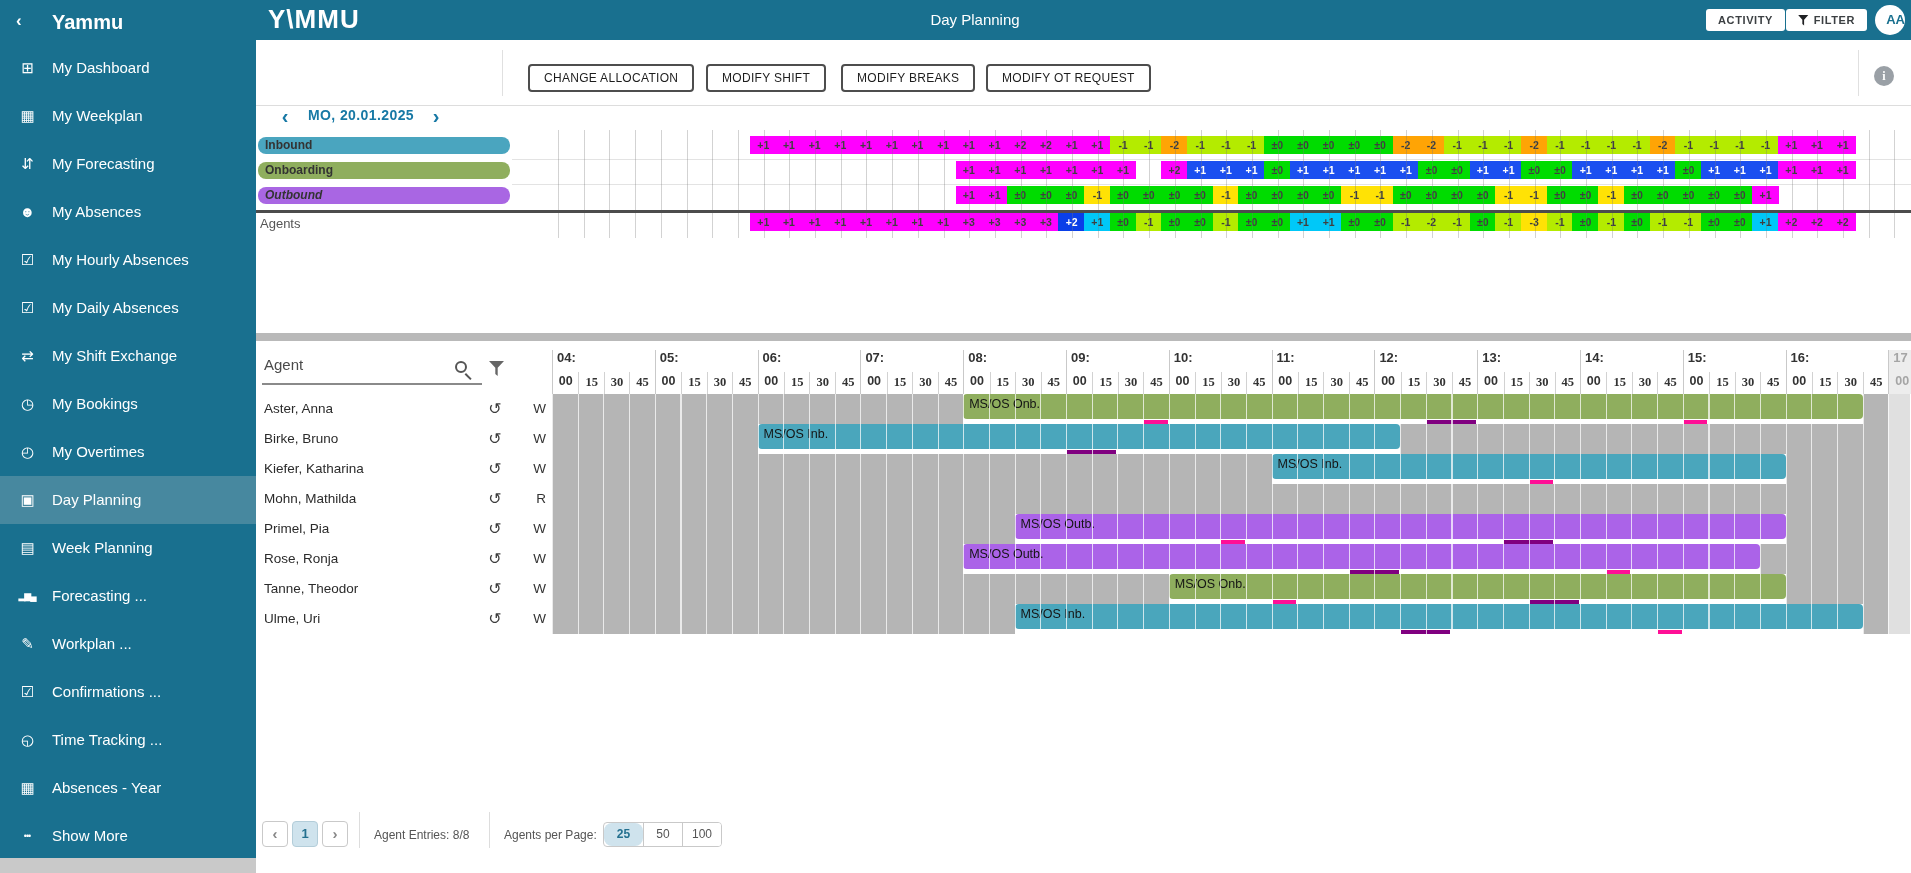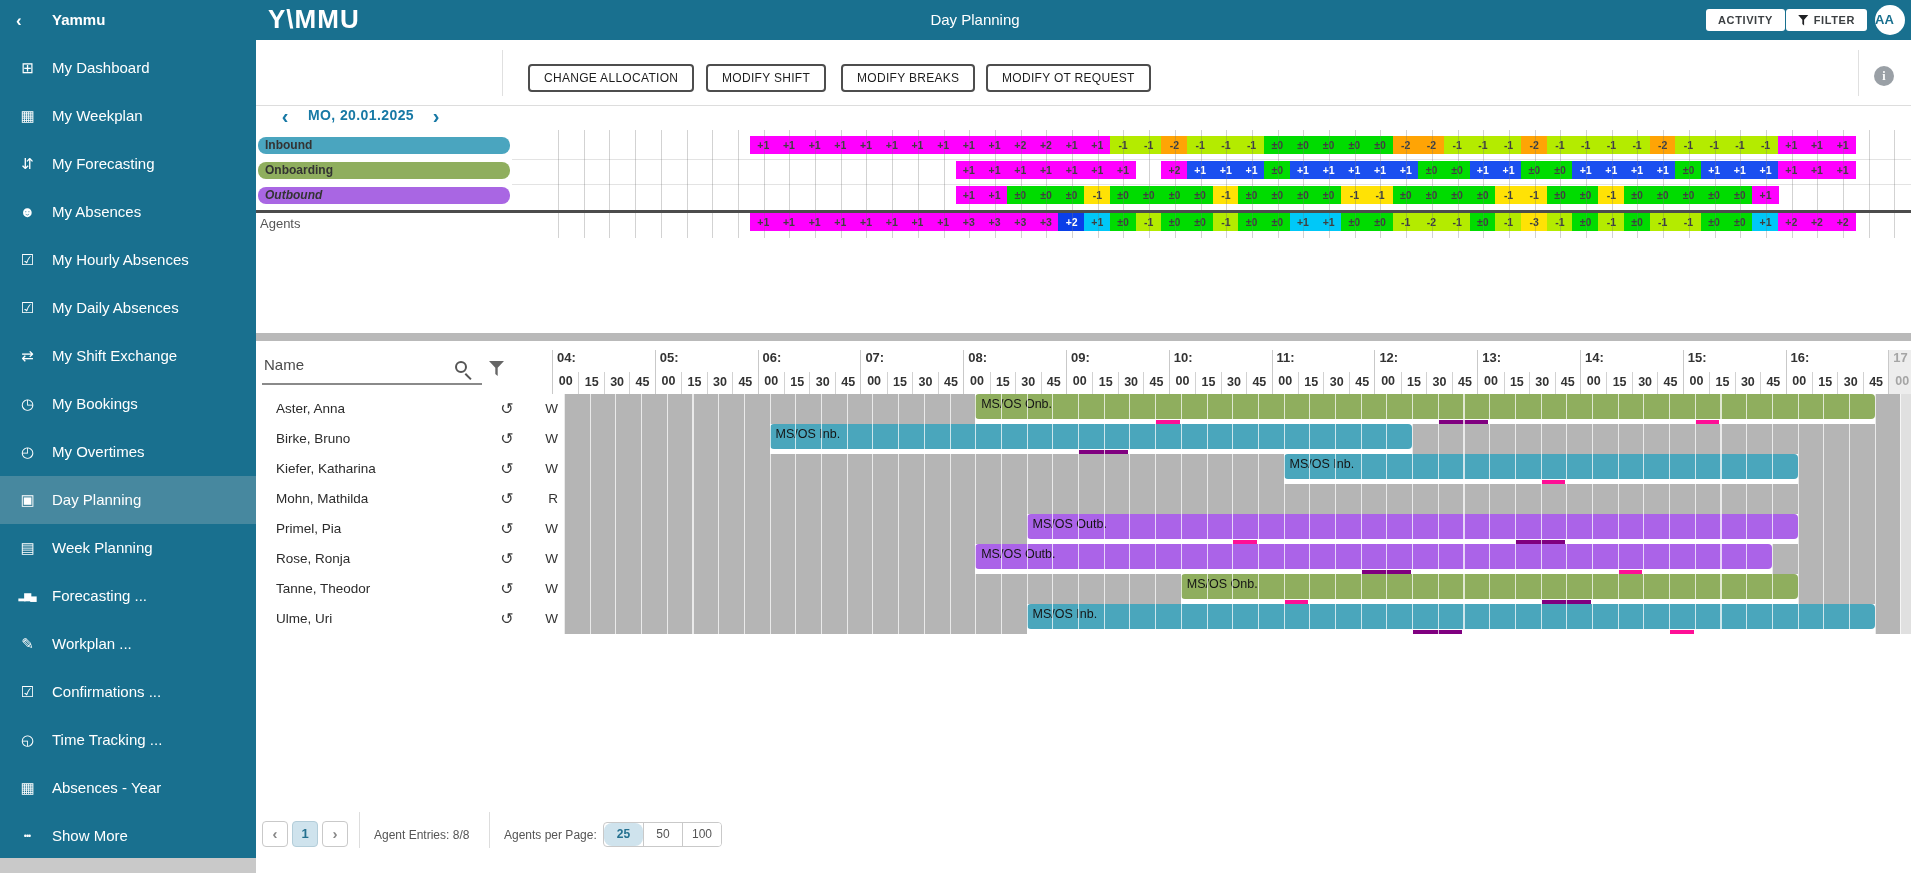--- a/index.html
+++ b/index.html
@@ -5,39 +5,39 @@
   * { box-sizing: border-box; margin: 0; padding: 0; }
   html,body { width:1911px; height:873px; overflow:hidden; background:#fff;
               font-family:"Liberation Sans", sans-serif; }
   .app { position:relative; width:1911px; height:873px; background:#fff; }
 
   
   .sidebar { position:absolute; left:0; top:0; width:256px; height:858px; background:#19708f; z-index:20; }
   .sidebar-bottom { position:absolute; left:0; top:858px; width:256px; height:15px; background:#c9c9c9; }
   .side-head { position:relative; height:44px; color:#fff; }
   .side-head .chev { position:absolute; left:16px; top:11px; font-size:17px; font-weight:bold; color:#fff; }
-  .side-head .side-title { position:absolute; left:52px; top:11px; font-size:15px; font-weight:700; color:#fff; }
+  .side-head .side-title { position:absolute; left:52px; top:11px; font-size:20px; font-weight:700; color:#fff; }
   .side-item { position:relative; height:48px; color:#fff; cursor:pointer; }
   .side-item.selected { background:#47889f; }
   .side-item .ic { position:absolute; left:14px; top:0; width:26px; height:48px; line-height:48px;
                    text-align:center; font-size:15px; color:#fff; letter-spacing:-1px; }
   .side-item .lb { position:absolute; left:52px; top:0; line-height:48px; font-size:15px; }
 
   
   .topbar { position:absolute; left:256px; top:0; width:1655px; height:40px; background:#19708f; z-index:15; }
   .logo { position:absolute; left:12px; top:4px; font-size:26px; font-weight:800; color:#fff; letter-spacing:1px; }
   .page-title { position:absolute; left:634px; top:11px; width:170px; text-align:center; color:#fff; font-size:15px; font-weight:500; }
   .pill-btn { position:absolute; top:9px; height:22px; background:#fff; border:none; border-radius:3px;
               font-size:11px; font-weight:700; color:#3c4043; letter-spacing:.6px; padding:0 12px;
               display:flex; align-items:center; gap:5px; cursor:pointer; font-family:"Liberation Sans",sans-serif; }
   .btn-activity { right:126px; }
   .btn-filter   { right:44px; }
   .funnel-sm { width:11px; height:11px; background:#202124; clip-path:polygon(0 0,100% 0,58% 48%,58% 100%,42% 86%,42% 48%); }
   .avatar { position:absolute; right:6px; top:5px; width:30px; height:30px; border-radius:50%;
-            background:#fff; color:#19708f; font-size:13px; font-weight:700; text-align:left; line-height:30px; cursor:pointer; }
+            background:#fff; color:#19708f; font-size:13px; font-weight:700; text-align:right; line-height:30px; cursor:pointer; }
 
   
   .toolbar { position:absolute; left:256px; top:40px; width:1655px; height:66px; background:#fff; border-bottom:1px solid #ddd; z-index:10; }
   .tb-chev { position:absolute; top:62px; width:24px; height:28px; font-size:20px; font-weight:bold;
              color:#1879a5; text-align:center; line-height:26px; cursor:pointer; background:none; border:none; }
   .chev-prev { left:17px; } .chev-next { left:168px; }
   .tb-date { position:absolute; left:42px; top:67px; width:126px; text-align:center; color:#1879a5;
              font-size:14px; font-weight:600; letter-spacing:.4px; }
   .tb-sep { position:absolute; top:10px; width:1px; height:46px; background:#e0e0e0; }
   .tb-btn { position:absolute; top:24px; height:28px; background:#fff; border:2px solid #4d4d4d; border-radius:4px;
@@ -70,26 +70,26 @@
   .mag { position:absolute; left:455px; top:361px; width:12px; height:12px; border:2px solid #555; border-radius:50%; cursor:pointer; }
   .mag::after { content:''; position:absolute; left:9px; top:10px; width:8px; height:2px; background:#555;
                 transform:rotate(45deg); transform-origin:0 0; }
   .funnel-lg { position:absolute; left:489px; top:361px; width:15px; height:15px; background:#666; cursor:pointer;
                clip-path:polygon(0 0,100% 0,58% 45%,58% 100%,42% 86%,42% 45%); }
   .timeline { position:absolute; left:552px; top:350px; height:44px; display:flex; z-index:2; }
   .hour-col { width:102.8px; border-left:1px solid #c9c9c9; }
   .hour-lab { height:20px; font-size:13px; font-weight:700; color:#333; padding-left:4px; }
   .min-row { display:flex; height:24px; }
   .min-cell { width:25.7px; text-align:center; font-size:12.5px; font-weight:700; color:#333; line-height:22px; }
-  .min-cell + .min-cell { border-left:1px solid #d2d2d2; height:22px; margin-top:2px; line-height:20px; }
+  .min-cell + .min-cell { border-left:1px solid #d2d2d2; height:22px; margin-top:2px; line-height:20px;font-family:Liberation Serif, serif; }
   .trail-col { width:23px; background:#ededed; border-left:1px solid #c9c9c9; }
   .trail-col .hour-lab, .trail-col .min-cell { color:#a5a5a5; }
 
   
-  .rows { position:absolute; left:256px; top:394px; width:1655px;padding-left:12px; }
+  .rows { position:absolute; left:256px; top:394px; width:1655px; }
   .agent-row { position:relative; height:30px; border-bottom:3px solid #fff; background:#fff; }
   .a-name { position:absolute; left:8px; top:0; line-height:30px; font-size:13.5px; color:#2b2b2b; z-index:6; }
   .a-hist { position:absolute; left:228px; top:0; width:22px; line-height:29px; text-align:center; font-size:16px;
             color:#3c3c3c; z-index:6; cursor:pointer; }
   .a-status { position:absolute; left:272px; top:0; width:18px; line-height:30px; text-align:right;
               font-size:13.5px; color:#333; z-index:6; }
   .a-grid { position:absolute; left:296px; top:0; width:1336px; height:30px; background:#b5b5b5; z-index:1; }
   .a-trail { position:absolute; left:1632px; top:0; width:22px; height:30px; background:#e0e0e0; z-index:1; }
   .a-vlines { position:absolute; left:296px; top:0; width:1358px; height:30px; z-index:5; pointer-events:none;
               background:repeating-linear-gradient(90deg, rgba(255,255,255,.72) 0 1px, transparent 1px 25.7px); }
@@ -389,21 +389,21 @@
         <div class="rcell" style="left: 976.6px; width: 26.5px; background: rgb(0, 220, 0);">±0</div>
         <div class="rcell" style="left: 1002.3px; width: 26.5px; background: rgb(0, 200, 248);">+1</div>
         <div class="rcell" style="left: 1028px; width: 26.5px; background: rgb(255, 0, 255);">+2</div>
         <div class="rcell" style="left: 1053.7px; width: 26.5px; background: rgb(255, 0, 255);">+2</div>
         <div class="rcell" style="left: 1079.4px; width: 26.5px; background: rgb(255, 0, 255);">+2</div>
       </div>
     </div>
 
   <div class="splitter"></div>
 
-  <div class="name-hdr">Name</div>
+  <div class="name-hdr">Agent</div>
   <div class="name-underline"></div>
   <div class="mag"></div>
   <div class="funnel-lg"></div>
   <div class="timeline" id="timeline">
       <div class="hour-col">
         <div class="hour-lab">04:</div>
         <div class="min-row">
           <div class="min-cell">00</div>
           <div class="min-cell">15</div>
           <div class="min-cell">30</div>

